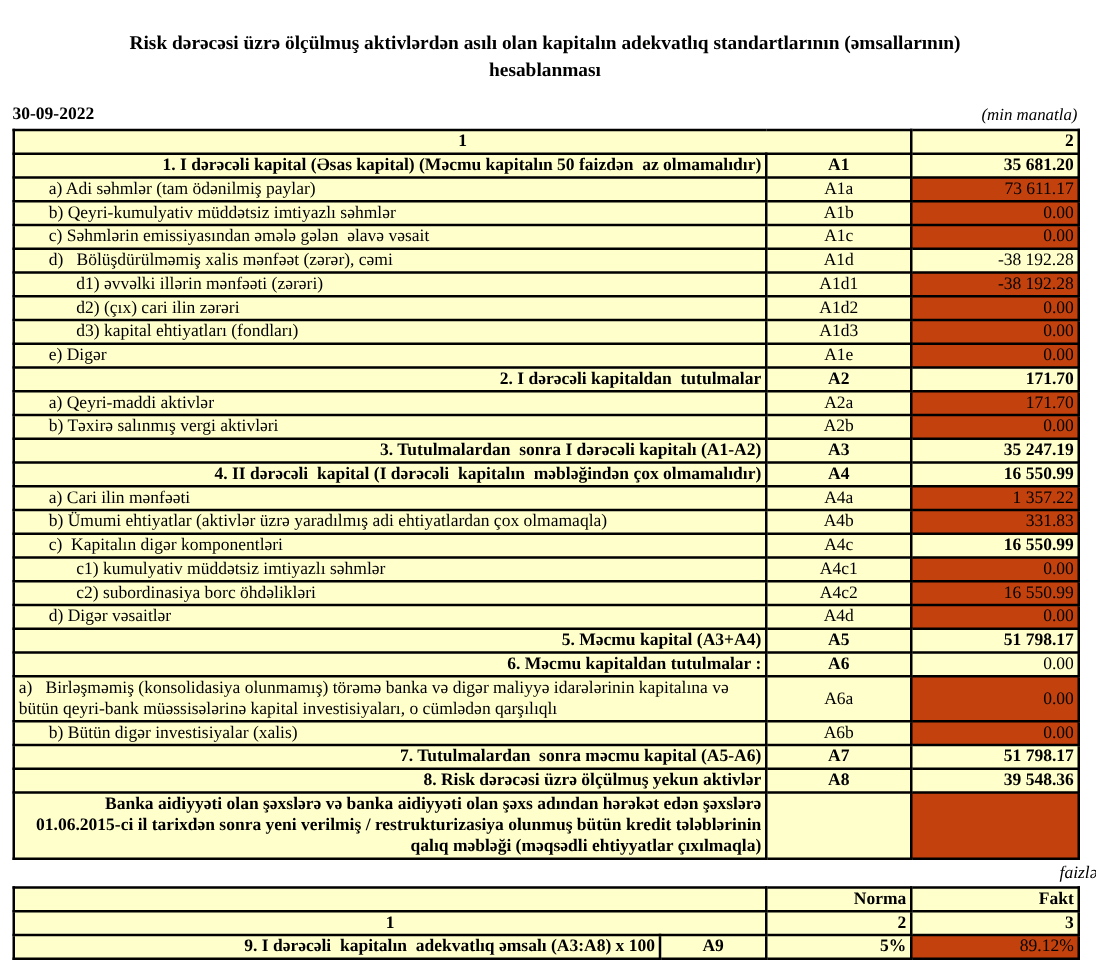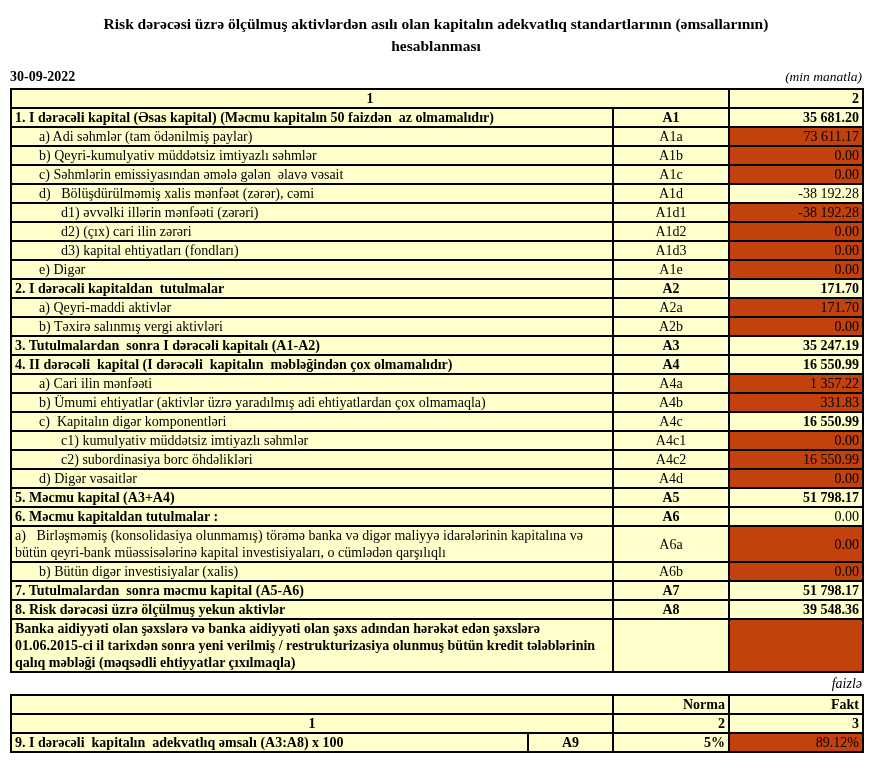--- a/index.html
+++ b/index.html
@@ -1,32 +1,32 @@
 <!DOCTYPE html>
 <html><head>
 <meta charset="utf-8">
 <style>
   html,body{margin:0;padding:0;background:#fff;}
   body{width:877px;height:775px;font-family:"Liberation Serif",serif;color:#000;overflow:hidden;}
   .page{padding:7px 15px 0 10px;}
-  .title{font-weight:bold;font-size:15.5px;line-height:1.4;text-align:center;margin:6px auto;width:840px;}
+  .title{font-weight:bold;font-size:15.5px;line-height:1.4;text-align:center;margin:17px auto;width:840px;}
   .meta{display:flex;justify-content:space-between;align-items:flex-end;margin-top:13px;margin-bottom:3px;width:852px;}
   .date{font-weight:bold;font-size:14px;}
   .unit{font-style:italic;font-size:13.5px;}
   table.rpt{border-collapse:collapse;table-layout:fixed;width:852px;font-size:14px;}
   .rpt td{border:2px solid #000;padding:0 3px;line-height:17px;vertical-align:middle;white-space:pre-wrap;word-wrap:break-word;}
   .yel{background:#FFFFCC;}
   .wht{background:#c2410c;}
-  .b{font-weight:bold;}
+  .b{font-weight:bold;text-align:right;}
   .ctr{text-align:center;}
   .code{text-align:center;}
   .val{text-align:right;border-left:3px solid #000;}
   .i1{text-indent:24px;}
   .i2{text-indent:46px;margin-left:36px;}
-  .pnote{width:852px;text-align:right;font-style:italic;font-size:14px;margin:3px 0 2px;}
+  .pnote{width:852px;text-align:right;font-style:italic;font-size:14px;margin:3px 16px 2px;}
 </style>
 </head>
 <body>
 
 <div class="page">
   <div class="title">
     <div>Risk dərəcəsi üzrə ölçülmuş aktivlərdən asılı olan kapitalın adekvatlıq standartlarının (əmsallarının)</div>
     <div>hesablanması</div>
   </div>
 

